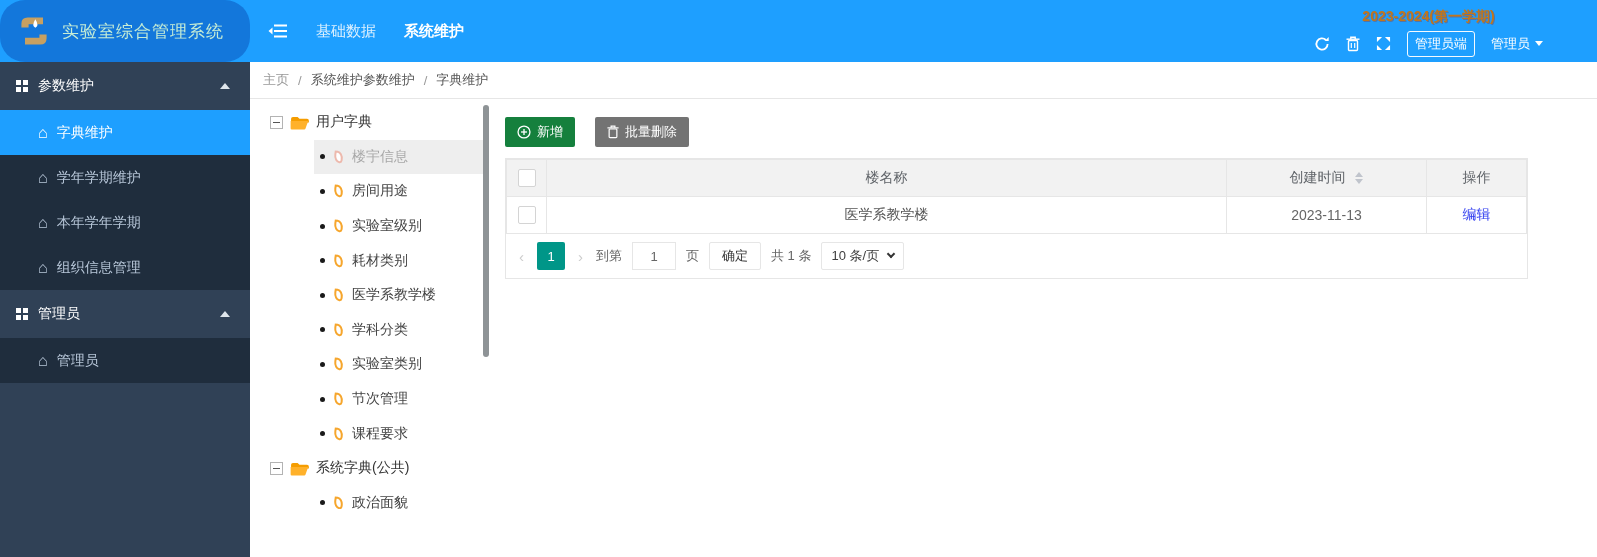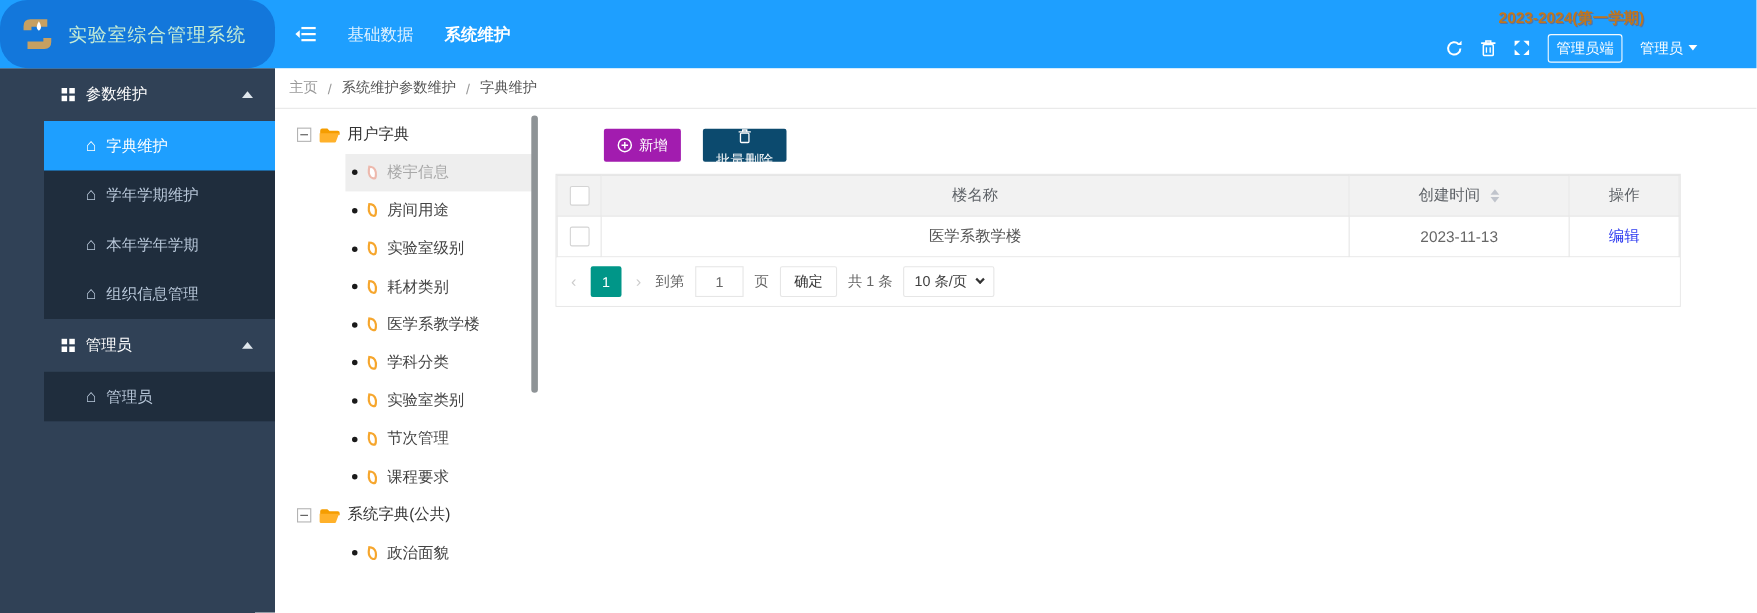--- a/index.html
+++ b/index.html
@@ -16,21 +16,21 @@
   .nav-item.active { color:#fff; font-weight:bold; }
   .header-right { margin-left:auto; padding-right:54px; display:flex; flex-direction:column; justify-content:center; align-items:center; gap:5px; padding-top:2px; }
   .semester { color:#c1761c; font-weight:bold; font-size:14px; text-shadow:1px 1px 0 rgba(170,40,20,.35); white-space:nowrap; }
   .hr-row { display:flex; align-items:center; gap:16px; color:#fff; }
   .icon-btn { display:flex; align-items:center; cursor:pointer; }
   .role-chip { border:1px solid rgba(255,255,255,.95); border-radius:3px; padding:3px 7px; font-size:13px; cursor:pointer; white-space:nowrap; }
   .user-menu { display:flex; align-items:center; gap:5px; font-size:13px; cursor:pointer; white-space:nowrap; }
   .caret-down-w { width:0; height:0; border-left:4px solid transparent; border-right:4px solid transparent; border-top:5px solid #fff; }
 
   
-  .sidebar { position:absolute; top:62px; left:0; bottom:0; width:250px; background:#304156;padding-left:40px; }
+  .sidebar { position:absolute; top:62px; left:0; bottom:0; width:250px; background:#304156; }
   .group-header { height:48px; display:flex; align-items:center; padding:0 20px 0 16px; color:#fff; font-size:14px; cursor:pointer; }
   .grid-icon { position:relative; width:12px; height:12px; margin-right:10px; flex-shrink:0; }
   .grid-icon::before { content:""; position:absolute; left:0; top:0; width:5px; height:5px; background:#fff; box-shadow:7px 0 0 #fff, 0 7px 0 #fff, 7px 7px 0 #fff; }
   .caret-up { width:0; height:0; border-left:5px solid transparent; border-right:5px solid transparent; border-bottom:6px solid #dfe6ec; margin-left:auto; }
   .submenu { background:#1f2d3d; }
   .submenu-item { height:45px; display:flex; align-items:center; padding-left:38px; gap:9px; color:#b8c7d9; font-size:14px; cursor:pointer; }
   .submenu-item.active { background:#1e9fff; color:#fff; }
   .home-glyph { font-size:16px; line-height:1; }
 
   
@@ -51,22 +51,22 @@
   .tree-child { margin-left:44px; padding-left:6px; gap:9px; color:#444; cursor:pointer; }
   .tree-child.selected { background:#eee; color:#a8a8a8; }
   .bullet { width:5px; height:5px; background:#1a1a1a; border-radius:50%; flex-shrink:0; }
   .leaf { width:9px; height:12px; border:2px solid #f6a62d; border-radius:0 90% 4px 90%; transform:rotate(8deg); background:#fff; flex-shrink:0; }
   .tree-child.selected .leaf { border-color:#edb9ad; }
   .tree-scrollbar { position:absolute; left:233px; top:6px; width:6px; height:252px; background:#8e9396; border-radius:3px; cursor:pointer; }
 
   
   .toolbar { position:absolute; left:255px; top:18px; display:flex; gap:20px; }
   .btn { height:30px; border:none; border-radius:2px; color:#fff; font-size:13px; display:flex; align-items:center; gap:6px; padding:0 12px; cursor:pointer; font-family:inherit; }
-  .btn-add { background:#a21caf;margin-left:44px; }
-  .btn-del { background:#0c4a6e;flex-direction:column; }
+  .btn-add { background:#15803d; }
+  .btn-del { background:#737373; }
 
   
   .table-wrap { position:absolute; left:255px; top:59px; right:69px; border:1px solid #e6e6e6; }
   table { width:100%; border-collapse:collapse; table-layout:fixed; font-size:14px; }
   th, td { border:1px solid #e6e6e6; height:37px; text-align:center; overflow:hidden; white-space:nowrap; }
   th { background:#f2f2f2; color:#5f6368; font-weight:normal; }
   td { color:#555; }
   .col-check { width:40px; }
   .col-created { width:200px; }
   .col-action { width:100px; }

